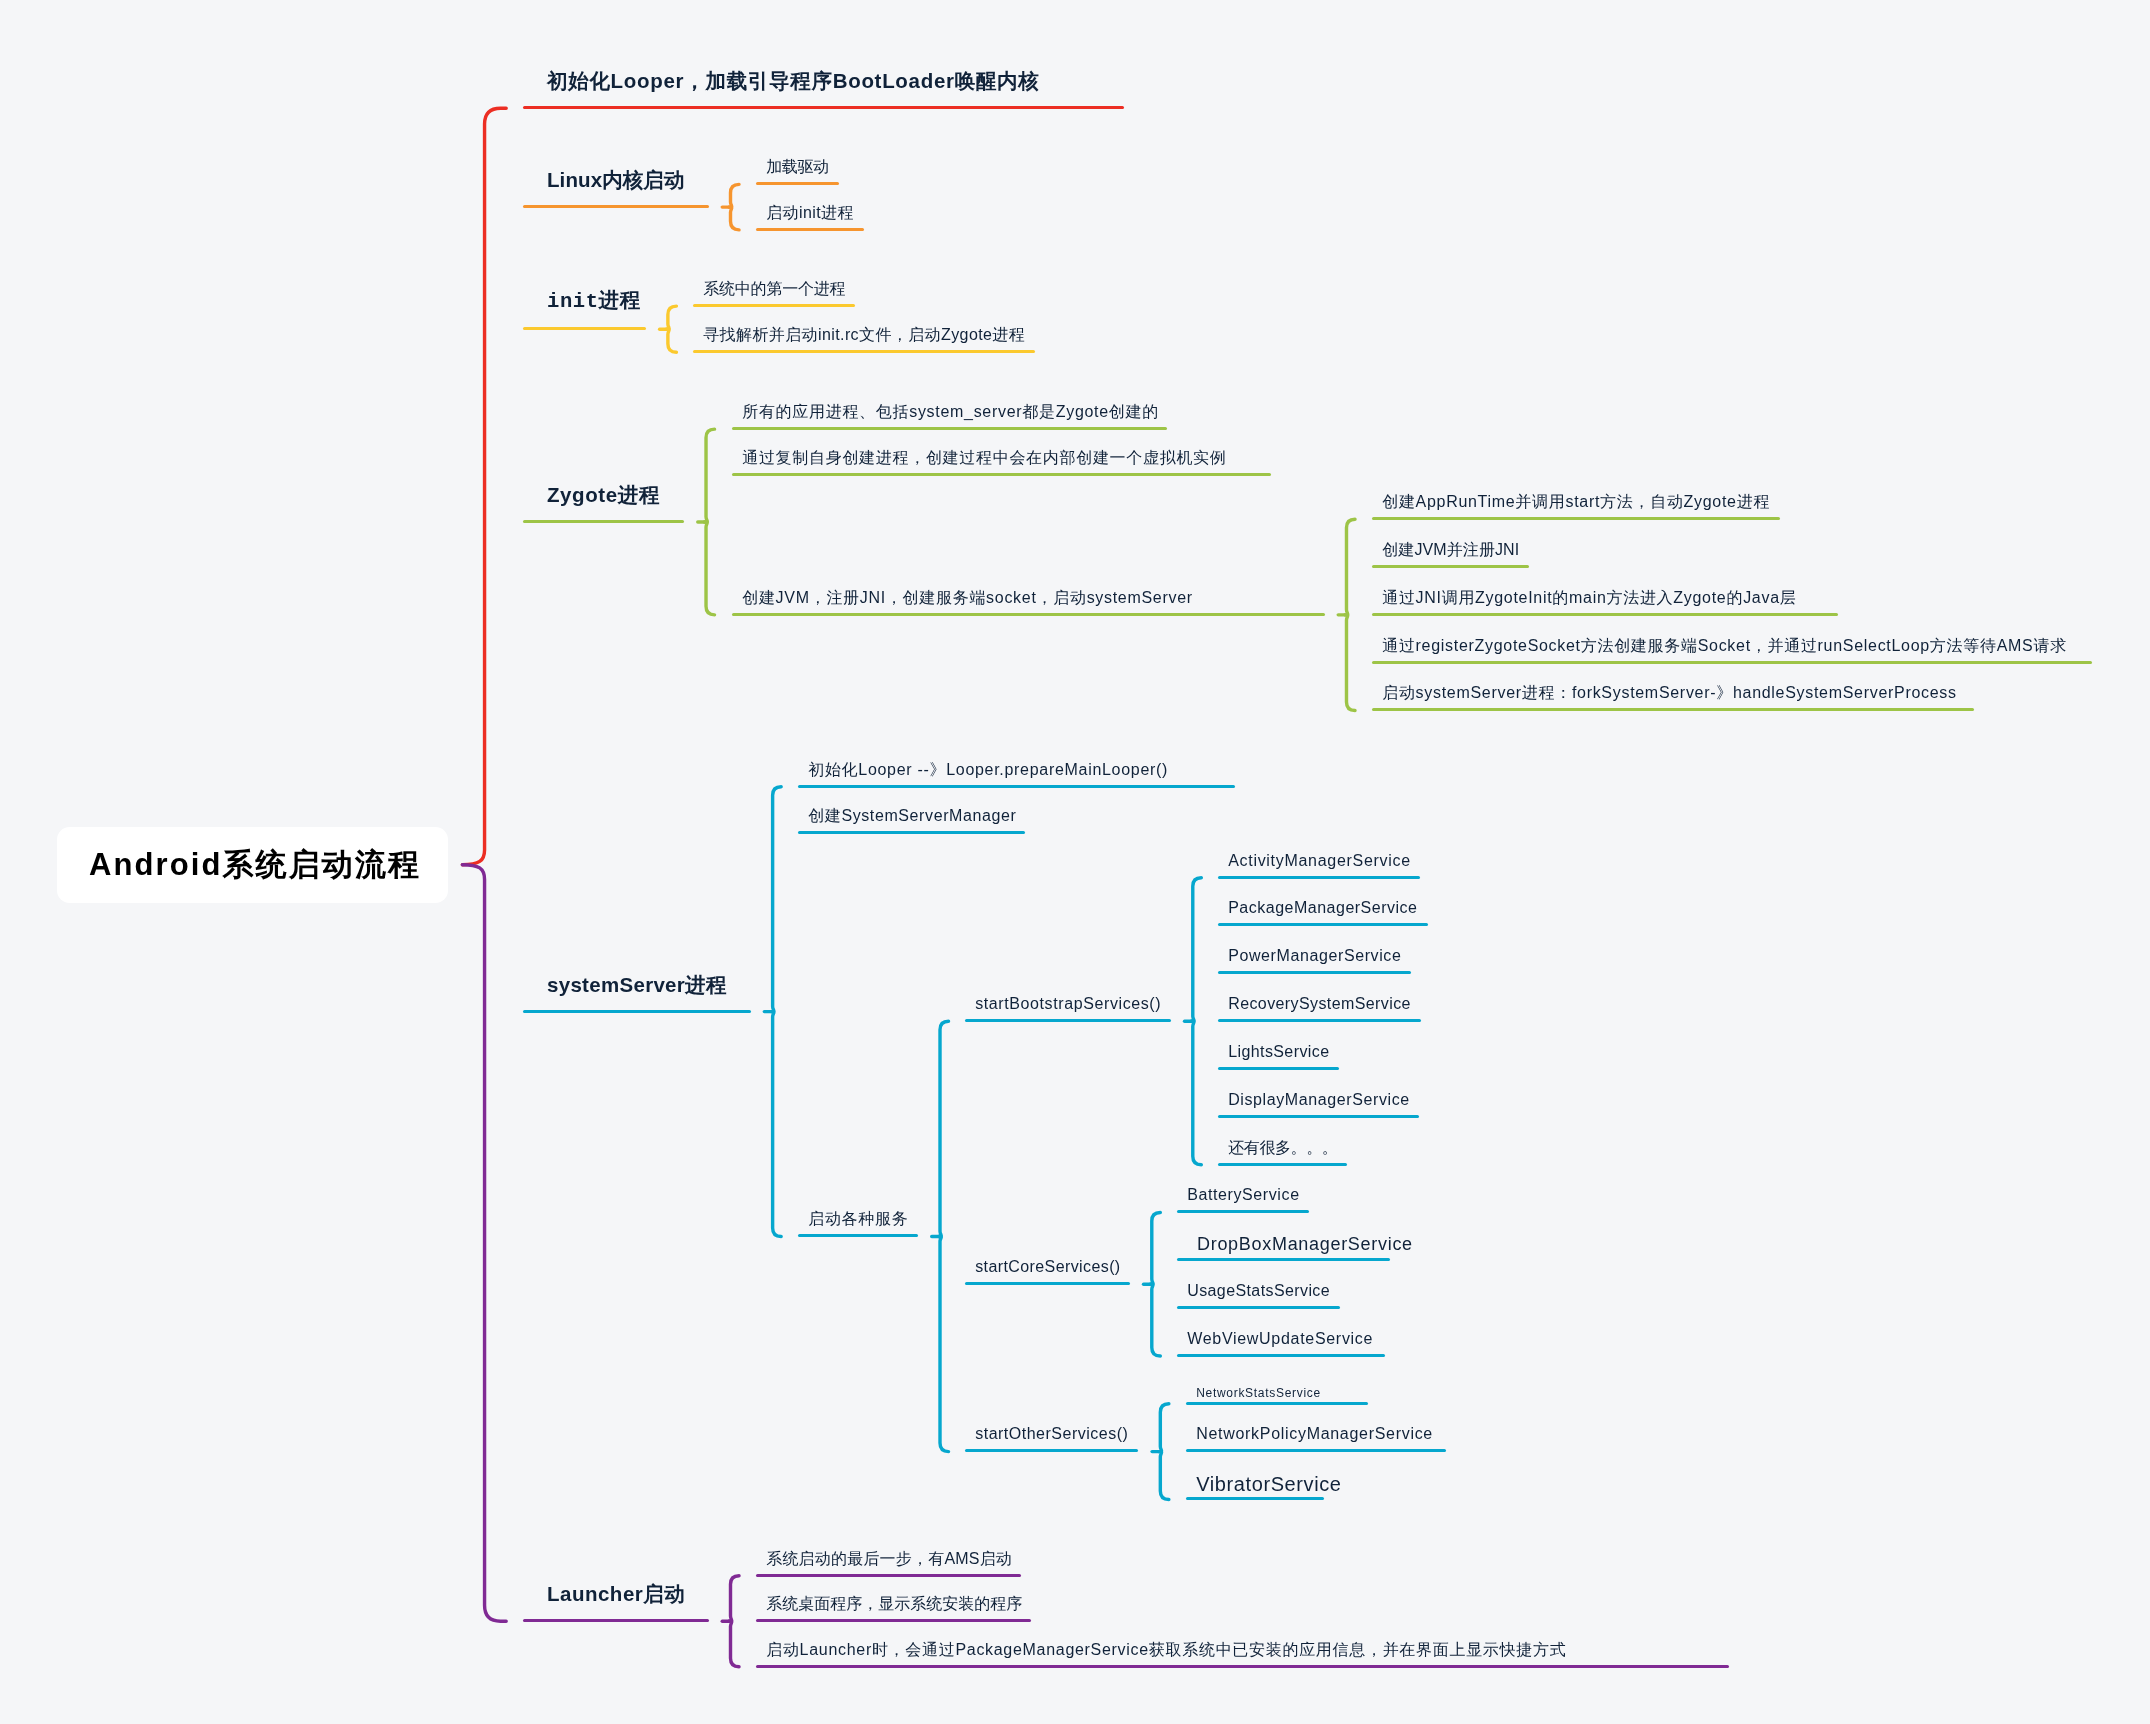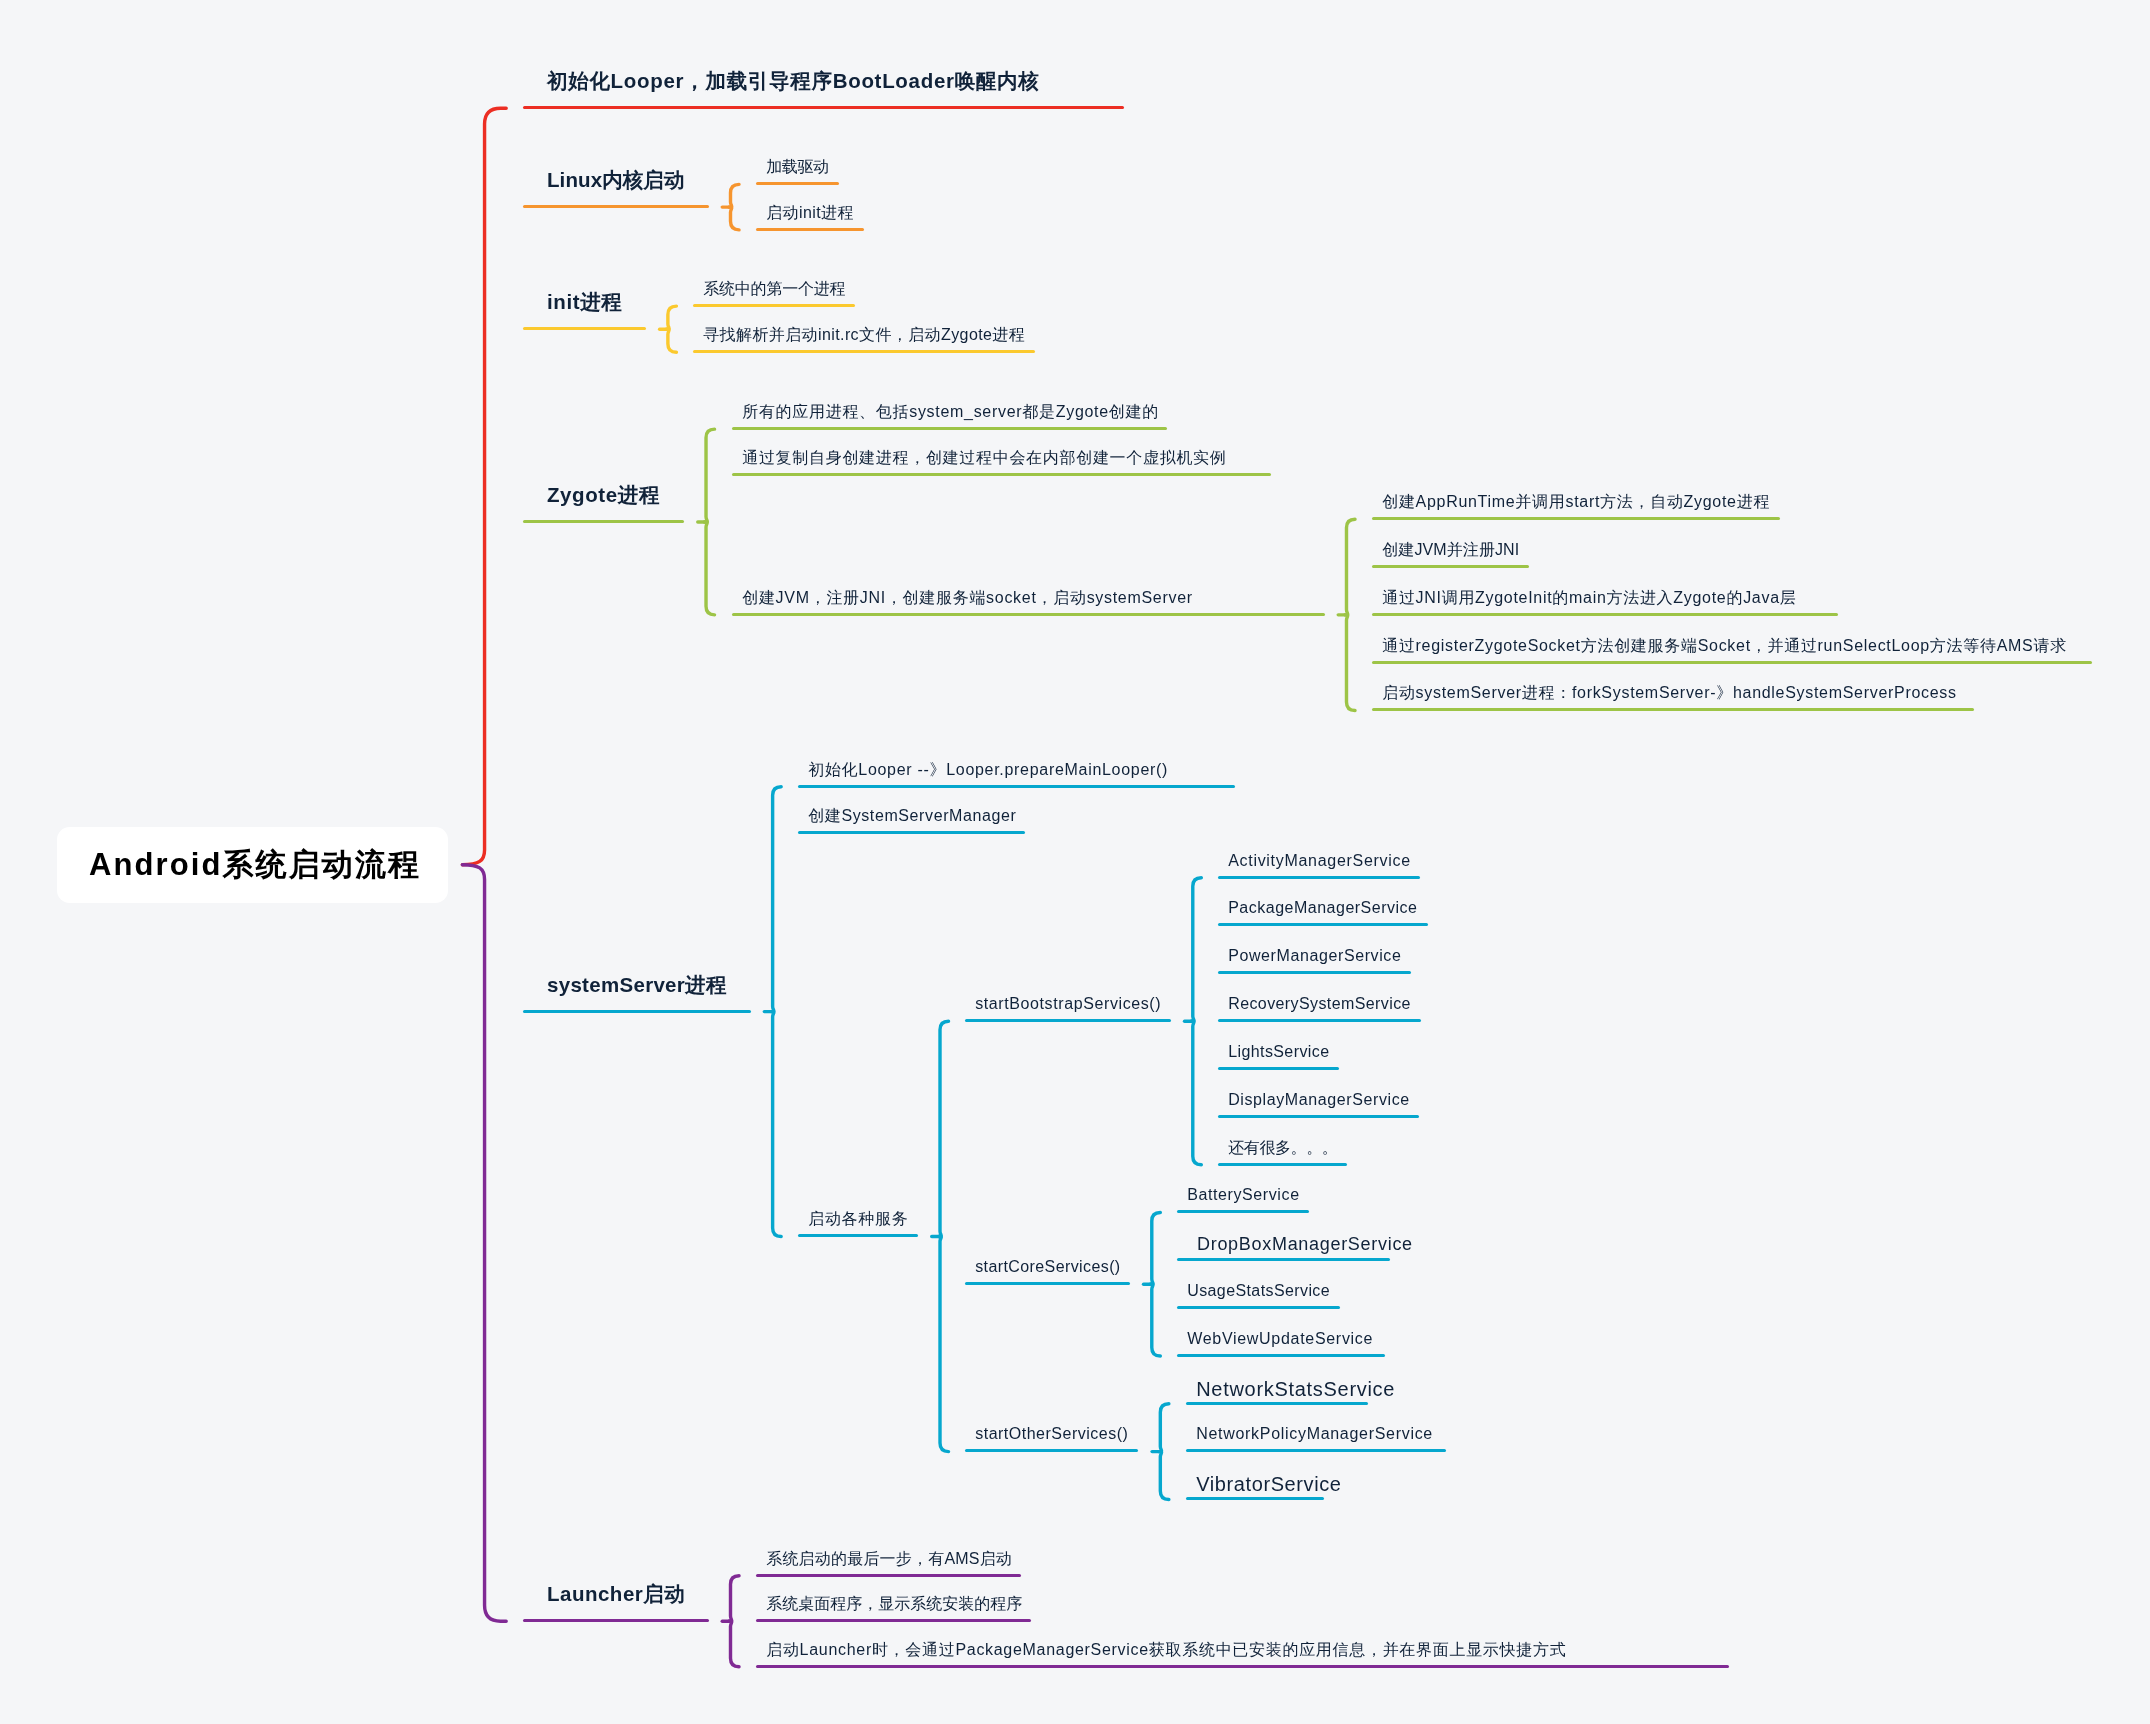--- a/index.html
+++ b/index.html
@@ -68,21 +68,21 @@
       <span class="rule" style="width: 186px; height: 3.4px; top: 35px; background: rgb(246, 149, 47);"></span>
     </div>
     <div class="node" style="left: 756px; top: 159px; width: 83px; height: 27px;">
       <span class="lbl" style="font-size: 16px; left: 10.2px; top: 0px; bottom: auto; letter-spacing: -0.4px;">加载驱动</span>
       <span class="rule" style="width: 83px; height: 3.4px; top: 23px; background: rgb(246, 149, 47);"></span>
     </div>
     <div class="node" style="left: 756px; top: 205px; width: 108px; height: 27px;">
       <span class="lbl" style="font-size: 16px; left: 10.2px; top: 0px; bottom: auto; letter-spacing: 0.4px;">启动init进程</span>
       <span class="rule" style="width: 108px; height: 3.4px; top: 23px; background: rgb(246, 149, 47);"></span>
     </div>
-    <div class="node" style="left: 523px; top: 292px; width: 123px; height: 39px;">
+    <div class="node" style="left: 523px; top: 292px; width: 123px; height: 39px; font-family: Liberation Mono, monospace;">
       <span class="lbl" style="font-size: 20.5px; font-weight: 700; left: 24px; top: 0px; bottom: auto; letter-spacing: 0.6px;">init进程</span>
       <span class="rule" style="width: 123px; height: 3.4px; top: 35px; background: rgb(251, 201, 46);"></span>
     </div>
     <div class="node" style="left: 693px; top: 281px; width: 162px; height: 27px;">
       <span class="lbl" style="font-size: 16px; left: 10.2px; top: 0px; bottom: auto; letter-spacing: -0.2px;">系统中的第一个进程</span>
       <span class="rule" style="width: 162px; height: 3.4px; top: 23px; background: rgb(251, 201, 46);"></span>
     </div>
     <div class="node" style="left: 693px; top: 327px; width: 342px; height: 27px;">
       <span class="lbl" style="font-size: 16px; left: 10.2px; top: 0px; bottom: auto; letter-spacing: 0.4px;">寻找解析并启动init.rc文件，启动Zygote进程</span>
       <span class="rule" style="width: 342px; height: 3.4px; top: 23px; background: rgb(251, 201, 46);"></span>
@@ -189,21 +189,21 @@
     </div>
     <div class="node" style="left: 1177px; top: 1331px; width: 208px; height: 27px;">
       <span class="lbl" style="font-size: 16px; left: 10.2px; top: 0px; bottom: auto; letter-spacing: 0.7px;">WebViewUpdateService</span>
       <span class="rule" style="width: 208px; height: 3.4px; top: 23px; background: rgb(6, 167, 206);"></span>
     </div>
     <div class="node" style="left: 965px; top: 1426px; width: 173px; height: 27px;">
       <span class="lbl" style="font-size: 16px; left: 10.2px; top: 0px; bottom: auto; letter-spacing: 0.5px;">startOtherServices()</span>
       <span class="rule" style="width: 173px; height: 3.4px; top: 23px; background: rgb(6, 167, 206);"></span>
     </div>
     <div class="node" style="left: 1186px; top: 1379px; width: 182px; height: 27px;">
-      <span class="lbl" style="font-size: 20px; left: 10.2px; top: 0px; bottom: auto; letter-spacing: 0.7px;">NetworkStatsService</span>
+      <span class="lbl" style="font-size: 12px; left: 10.2px; top: 8px; bottom: auto; letter-spacing: 0.7px;">NetworkStatsService</span>
       <span class="rule" style="width: 182px; height: 3.4px; top: 23px; background: rgb(6, 167, 206);"></span>
     </div>
     <div class="node" style="left: 1186px; top: 1426px; width: 260px; height: 27px;">
       <span class="lbl" style="font-size: 16px; left: 10.2px; top: 0px; bottom: auto; letter-spacing: 0.7px;">NetworkPolicyManagerService</span>
       <span class="rule" style="width: 260px; height: 3.4px; top: 23px; background: rgb(6, 167, 206);"></span>
     </div>
     <div class="node" style="left: 1186px; top: 1474px; width: 138px; height: 27px;">
       <span class="lbl" style="font-size: 20px; left: 10.2px; top: 0px; bottom: auto; letter-spacing: 0.6px;">VibratorService</span>
       <span class="rule" style="width: 138px; height: 3.4px; top: 23px; background: rgb(6, 167, 206);"></span>
     </div>

